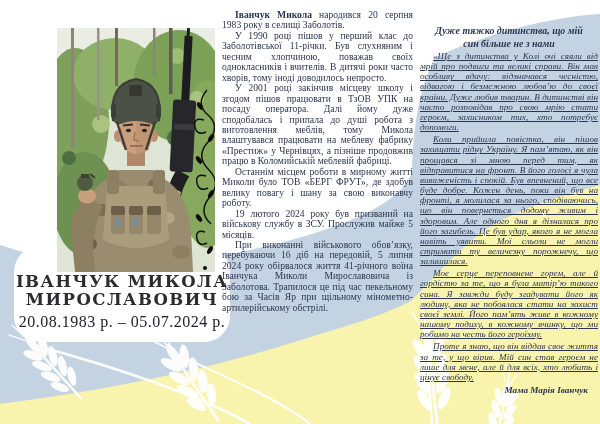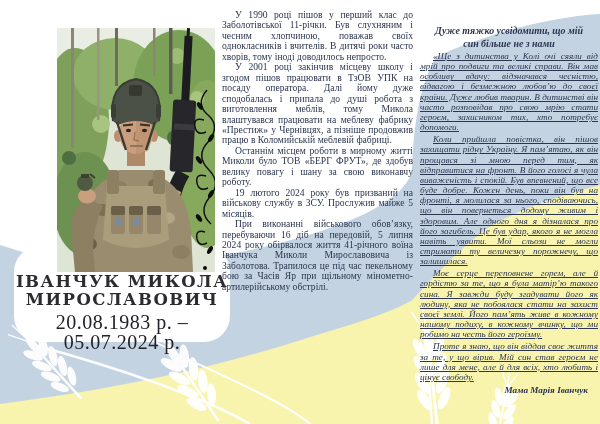--- a/index.html
+++ b/index.html
@@ -12,21 +12,21 @@
   .photo-frame svg{display:block;width:100%;height:100%;}
   .name-block{
     position:absolute;left:14px;top:273px;width:216px;text-align:center;
     color:#2b2b30;
   }
   .name-line{
     font-family:"DejaVu Serif","Liberation Serif",serif;
     font-weight:bold;font-size:16.5px;line-height:18px;letter-spacing:1.5px;
   }
   .dates-line{
-    font-size:20px;line-height:20px;margin-top:3px;color:#22222a;letter-spacing:.5px;text-align:center;
+    font-size:16px;line-height:20px;margin-top:3px;color:#22222a;letter-spacing:.5px;text-align:center;
   }
   .col-middle{
     position:absolute;left:222px;top:10px;width:191px;
     font-size:9.6px;line-height:10.45px;text-align:justify;color:#2b3550;
   }
   .col-middle p{margin:0;text-indent:13px;}
   .col-middle .lead{font-weight:bold;}
   .col-right{
     position:absolute;left:420px;top:25px;width:178px;
     font-size:9.2px;line-height:10.15px;text-align:justify;
@@ -188,29 +188,30 @@
     </svg>
   </div>
 
   <div class="name-block">
     <div class="name-line">ІВАНЧУК МИКОЛА</div>
     <div class="name-line">МИРОСЛАВОВИЧ</div>
     <div class="dates-line">20.08.1983 р. – 05.07.2024 р.</div>
   </div>
 
   <div class="col-middle">
+    <p><span class="lead">Іванчук Микола</span><span> народився 20 серпня 1983 року в селищі Заболотів.</span></p>
     <p>У 1990 році пішов у перший клас до Заболотівської 11-річки. Був слухняним і чесним хлопчиною, поважав своїх однокласників і вчителів. В дитячі роки часто хворів, тому іноді доводилось непросто.</p>
     <p>У 2001 році закінчив місцеву школу і згодом пішов працювати в ТзОВ УПК на посаду оператора. Далі йому дуже сподобалась і припала до душі робота з виготовлення меблів, тому Микола влаштувався працювати на меблеву фабрику «Престиж» у Чернівцях, а пізніше продовжив працю в Коломийській меблевій фабриці.</p>
     <p>Останнім місцем роботи в мирному житті Миколи було ТОВ «БЕРГ ФРУТ», де здобув велику повагу і шану за свою виконавчу роботу.</p>
     <p>19 лютого 2024 року був призваний на військову службу в ЗСУ. Прослужив майже 5 місяців.</p>
     <p>При виконанні військового обов’язку, перебуваючи 16 діб на передовій, 5 липня 2024 року обірвалося життя 41-річного воїна Іванчука Миколи Мирославовича із Заболотова. Трапилося це під час пекельному бою за Часів Яр при щільному мінометно-артилерійському обстрілі.</p>
   </div>
 
   <div class="col-right">
-    <div class="letter-title">Дуже тяжко усвідомити, що мій</div>
+    <div class="letter-title">Дуже тяжко дитинства, що мій</div>
     <div class="letter-title">син більше не з нами</div>
     <p>«Ще з дитинства у Колі очі сяяли від мрій про подвиги та великі справи. Він мав особливу вдачу: відзначався чесністю, відвагою і безмежною любов’ю до своєї країни. Дуже любив тварин. В дитинстві він часто розповідав про свою мрію стати героєм, захисником тих, хто потребує допомоги.</p>
     <p>Коли прийшла повістка, він пішов захищати рідну Україну. Я пам’ятаю, як він прощався зі мною перед тим, як відправитися на фронт. В його голосі я чула виваженість і спокій. Був впевнений, що все буде добре. Кожен день, поки він був на фронті, я молилася за нього, сподіваючись, що він повернеться додому живим і здоровим. Але одного дня я дізналася про його загибель. Це був удар, якого я не могла навіть уявити. Мої сльози не могли стримати ту величезну порожнечу, що залишилася.</p>
     <p>Моє серце переповнене горем, але й гордістю за те, що я була матір’ю такого сина. Я завжди буду згадувати його як людину, яка не побоялася стати на захист своєї землі. Його пам’ять живе в кожному нашому подиху, в кожному вчинку, що ми робимо на честь його героїзму.</p>
     <p>Проте я знаю, що він віддав своє життя за те, у що вірив. Мій син став героєм не лише для мене, але й для всіх, хто любить і цінує свободу.</p>
     <div class="signature">Мама Марія Іванчук</div>
   </div>
 
 </div>
 

